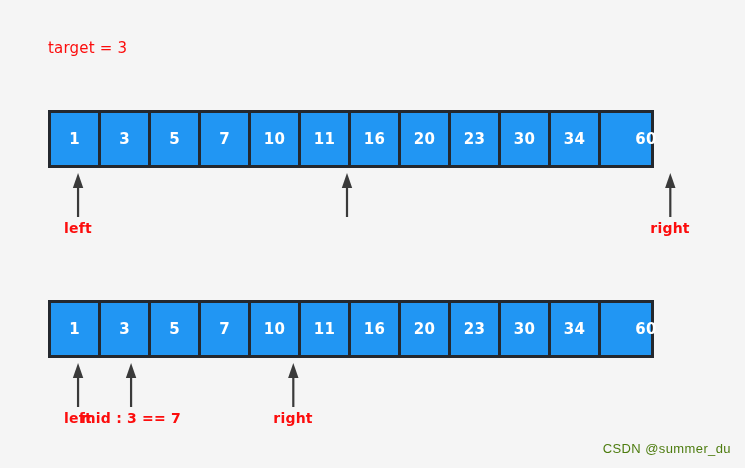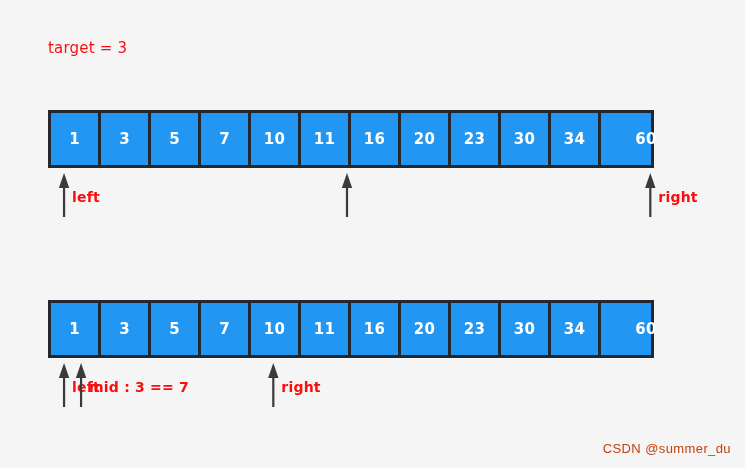--- a/index.html
+++ b/index.html
@@ -64,41 +64,41 @@
   .cell:last-child {
     border-right: none;
     padding-left: 40px;
   }
 
   
   .pointer {
     position: absolute;
     transform: translateX(-50%);
     display: flex;
-    flex-direction: row;
+    flex-direction: column;
     align-items: center;
   }
   .pointer .arrow-svg {
     display: block;
   }
   .pointer .ptr-label {
     color: #fc0d0d;
     font-size: 14px;
     font-weight: bold;
     white-space: nowrap;
     margin-top: 3px;
     letter-spacing: 0.2px;
   }
 
   
   .watermark {
     position: absolute;
     right: 14px;
     bottom: 12px;
-    color: #c2410c;
+    color: #4d7c0f;
     font-size: 13px;
     font-family: "Liberation Sans", sans-serif;
     letter-spacing: 0.4px;
     white-space: nowrap;
   }
 </style>
 </head>
 <body>
 
 <div class="stage">

